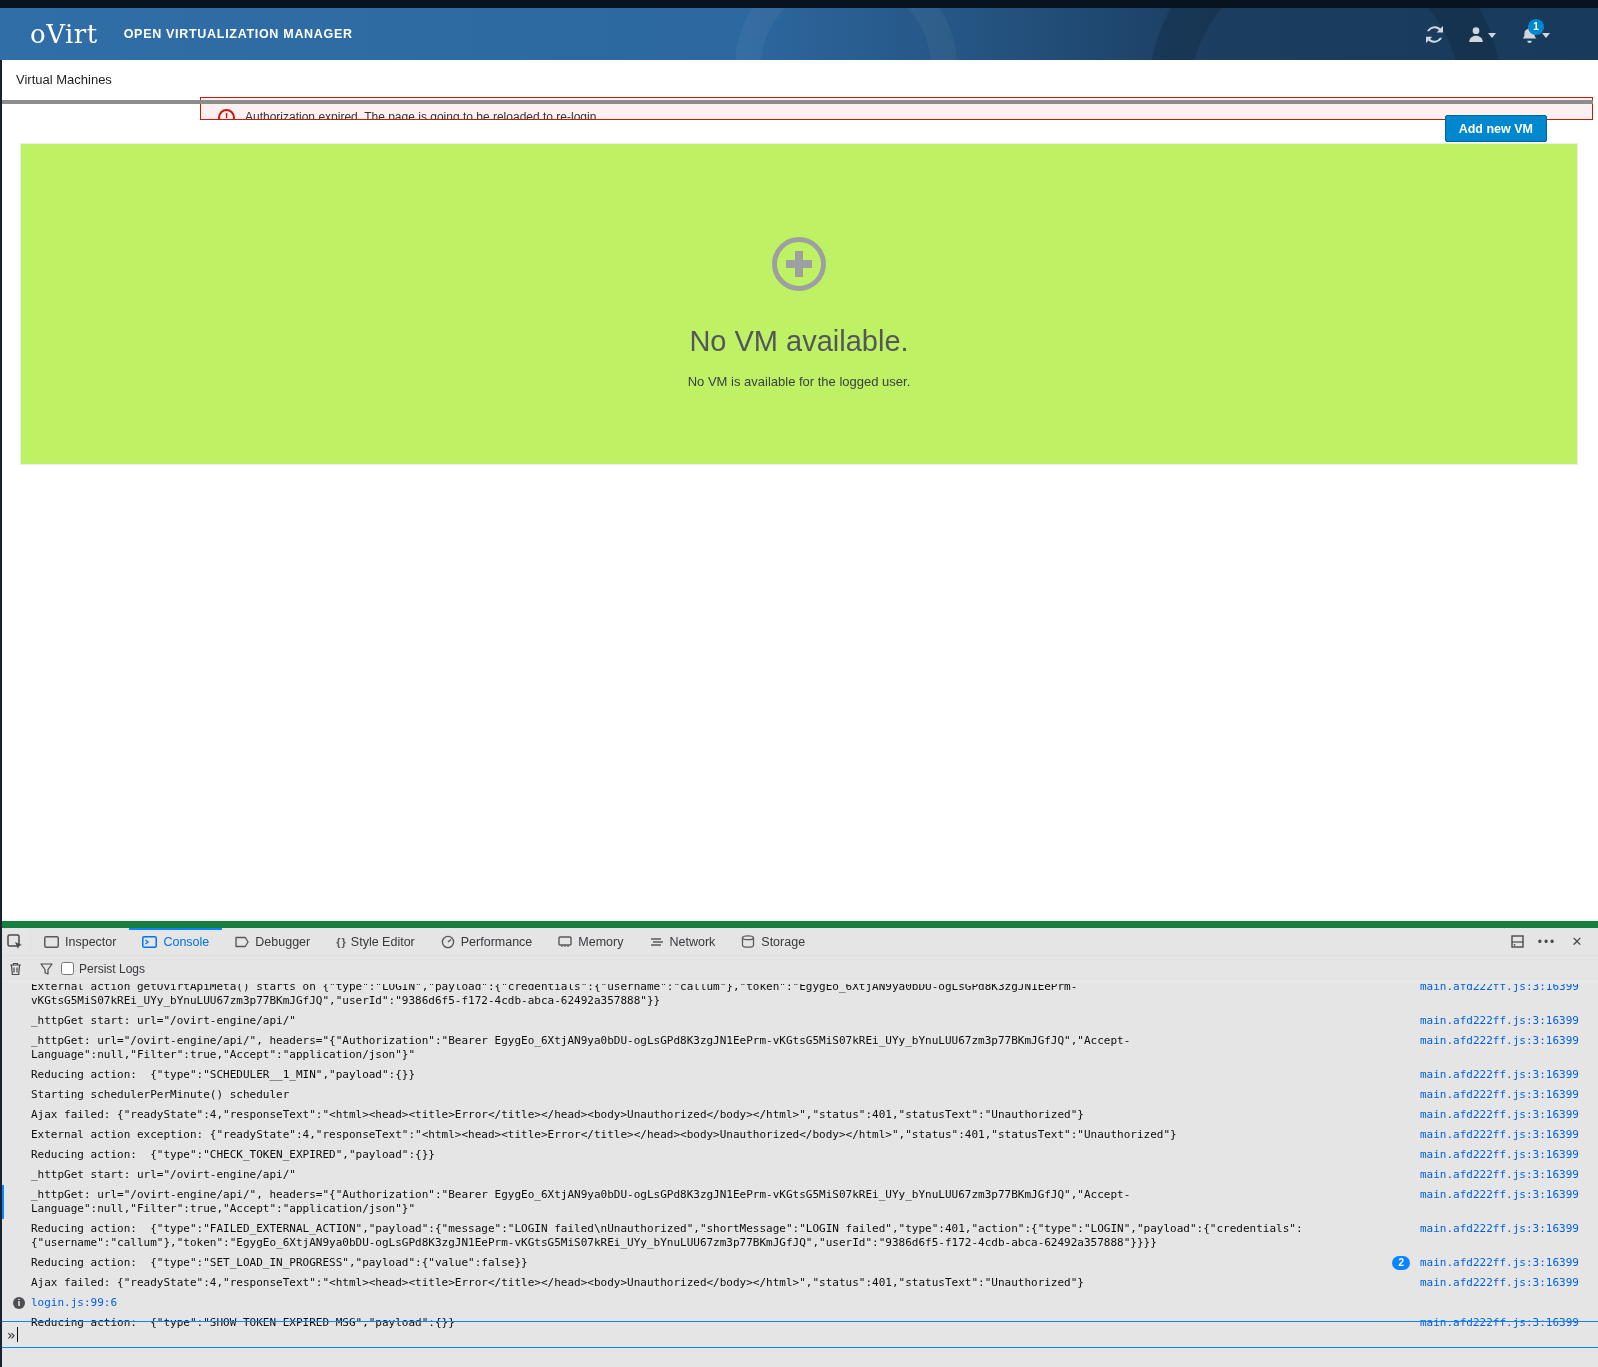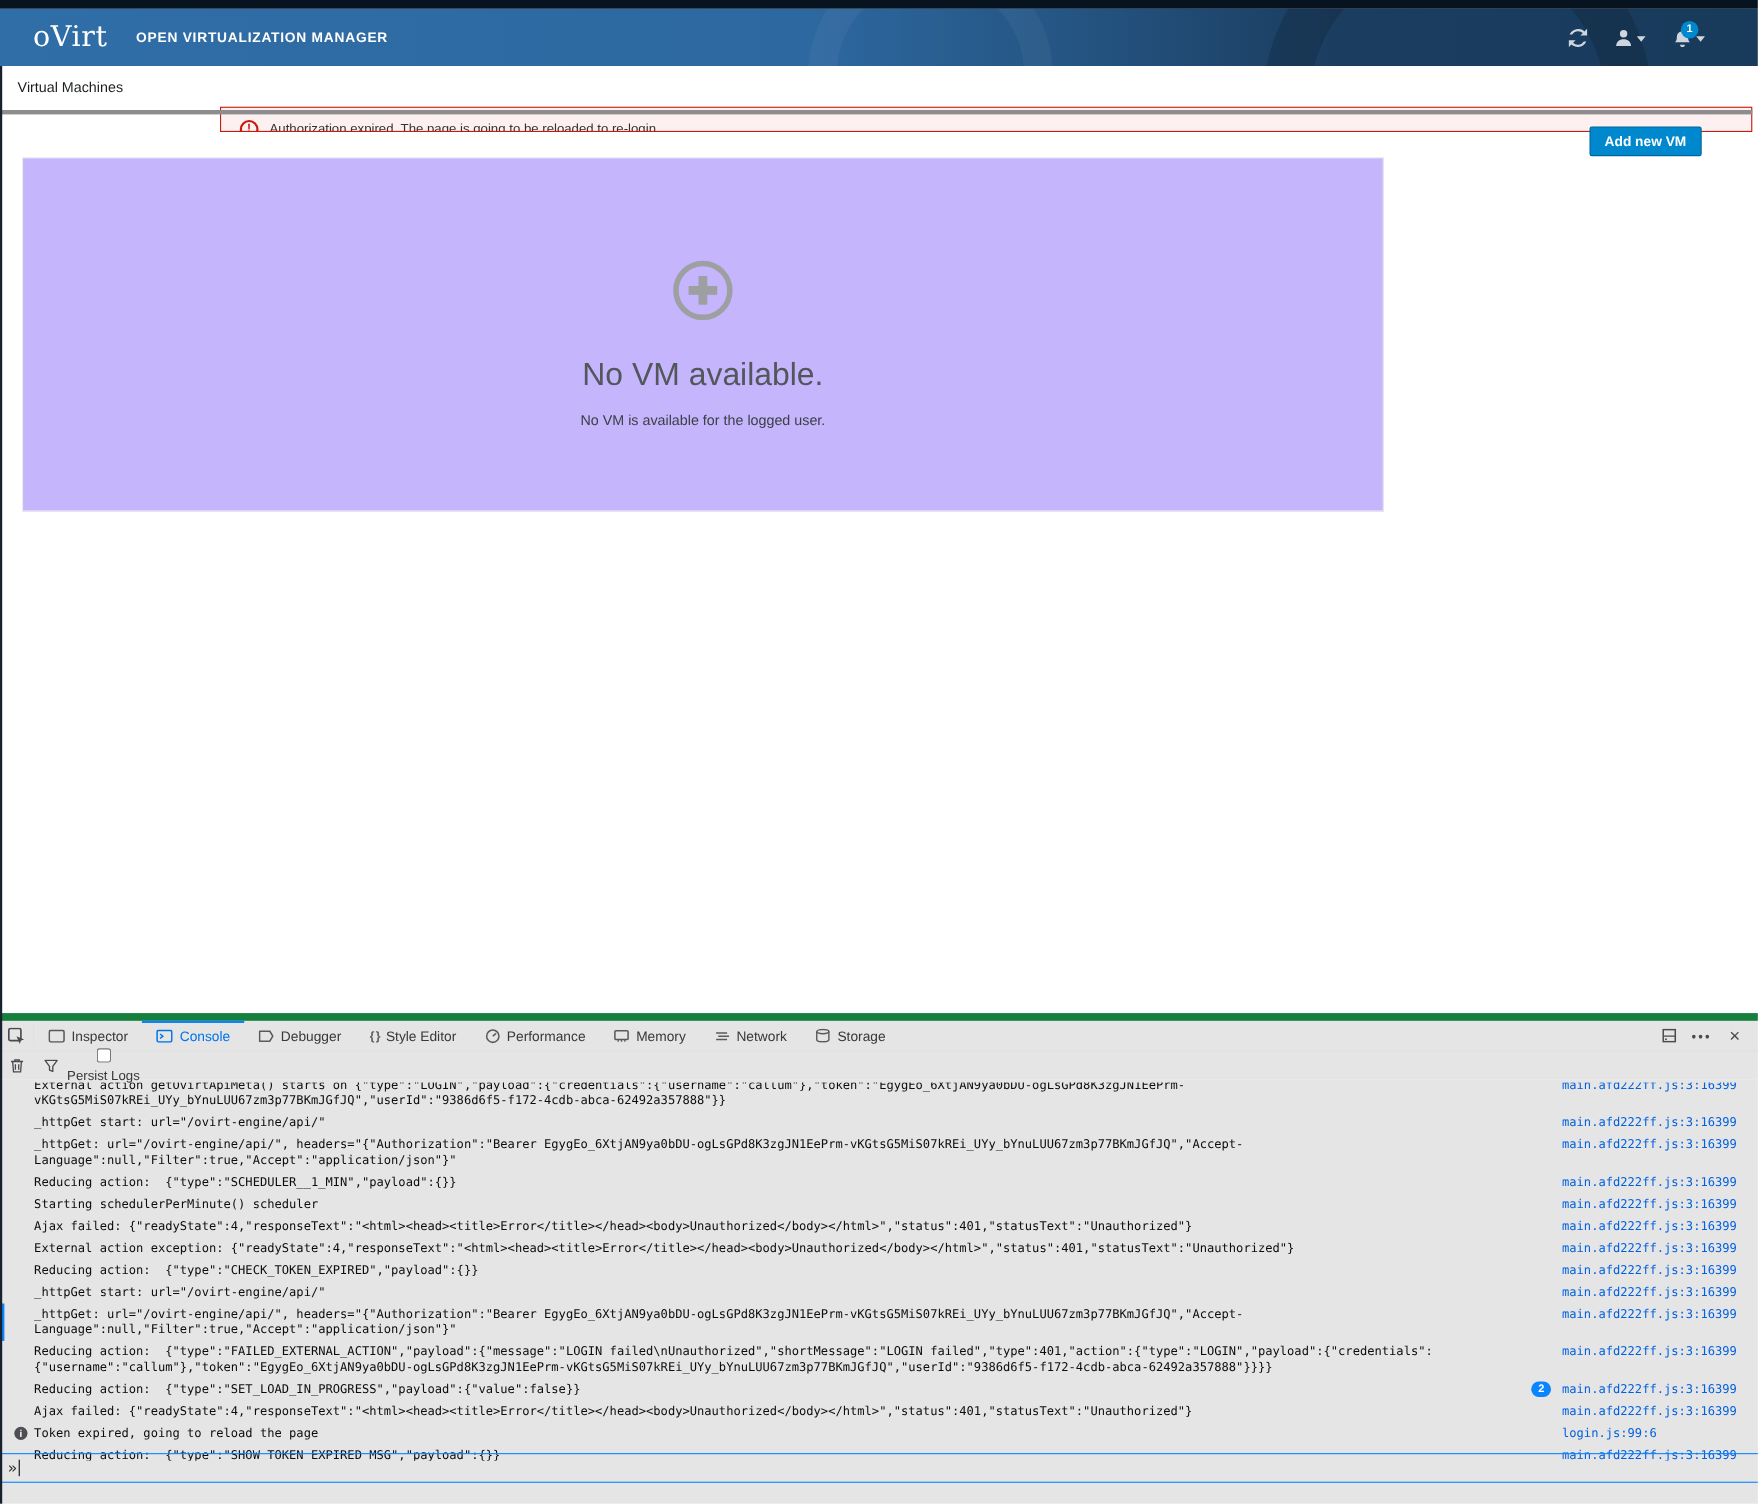--- a/index.html
+++ b/index.html
@@ -45,22 +45,22 @@
 
   .gray-bar { position:absolute; top:100px; left:0; width:1593px; height:4px; background:#8d8d8d; z-index:7; }
 
   
   .toolbar-row { position:absolute; top:120px; left:0; right:0; height:23px; background:#fff; z-index:6; }
   .add-vm-btn { position:absolute; top:115px; right:51px; height:27px; padding:0 13px; z-index:8;
     background:#0088ce; border:1px solid #00659c; border-radius:2px; color:#fff; font-size:12.5px; font-weight:700; cursor:pointer;
     font-family:"Liberation Sans",sans-serif;}
 
   
-  .main-panel { position:absolute; top:143px; left:20px; width:1238px; height:322px;
-    background:#c4b5fd; border:1px solid #ececec; text-align:center; }
+  .main-panel { position:absolute; top:143px; left:20px; width:1558px; height:322px;
+    background:#bef264; border:1px solid #ececec; text-align:center; }
   .plus-circle { position:relative; width:54px; height:54px; border:5px solid #9d9fa1; border-radius:50%;
     margin:93px auto 0; }
   .plus-circle::before { content:""; position:absolute; left:50%; top:50%; width:26px; height:8px;
     transform:translate(-50%,-50%); background:#9d9fa1; }
   .plus-circle::after { content:""; position:absolute; left:50%; top:50%; width:8px; height:26px;
     transform:translate(-50%,-50%); background:#9d9fa1; }
   .es-title { margin-top:34px; font-size:29px; font-weight:300; color:#53575b; }
   .es-desc { margin-top:16px; font-size:13px; color:#3b3f44; }
 
   
@@ -76,21 +76,21 @@
   .dt-tab.active::before { content:""; position:absolute; top:0; left:0; right:0; height:2px; background:#0a84ff; }
   .brace-icon::before { content:"{ }"; font-size:11px; font-weight:700; letter-spacing:-1px; }
   .dt-right { margin-left:auto; display:flex; align-items:center; padding-right:6px; }
   .meatball-icon::before { content:"\2022\2022\2022"; letter-spacing:2px; font-size:12px; color:#4a4a4f; }
   .close-icon::before { content:"\2715"; font-size:13px; color:#4a4a4f; }
 
   .dt-filter { height:26px; display:flex; align-items:center; border-bottom:1px solid #e9e9ea; }
   .filter-input { flex:1 1 auto; border:none; outline:none; font-size:12px; color:#38383d; padding:0 4px; background:transparent;
     font-family:"Liberation Sans",sans-serif;}
   .filter-input::placeholder { color:#767676; }
-  .persist { display:flex; align-items:center; gap:5px; margin-right:10px; font-size:12px; color:#38383d; white-space:nowrap;flex-direction:column; }
+  .persist { display:flex; align-items:center; gap:5px; margin-right:10px; font-size:12px; color:#38383d; white-space:nowrap; }
   .persist input { width:13px; height:13px; }
 
   .dt-logs { position:absolute; top:56px; left:0; right:0; height:344px; overflow:hidden;
     font-family:"DejaVu Sans Mono", monospace; font-size:11px; color:#0c0c0d; }
   .logs-inner { margin-top:-7px; }
   .entry { position:relative; display:flex; align-items:flex-start; padding:3px 6px 3px 31px; line-height:14px; }
   .entry .msg { flex:1 1 auto; white-space:pre-wrap; overflow-wrap:break-word; word-break:normal; padding-right:14px; }
   .entry .src { width:172px; flex:none; text-align:left; color:#0060df; text-decoration:none; cursor:pointer; }
   .entry.selected::before { content:""; position:absolute; left:0; top:0; bottom:0; width:4px; background:#0a84ff; }
   .repeat-badge { flex:none; background:#0a84ff; color:#fff; border-radius:8px; padding:0 6px; height:14px;
@@ -380,21 +380,20 @@
 
         <div class="entry">
 
           <span class="msg">Ajax failed: {"readyState":4,"responseText":"&lt;html&gt;&lt;head&gt;&lt;title&gt;Error&lt;/title&gt;&lt;/head&gt;&lt;body&gt;Unauthorized&lt;/body&gt;&lt;/html&gt;","status":401,"statusText":"Unauthorized"}</span>
 
           <a class="src">main.afd222ff.js:3:16399</a>
         </div>
 
         <div class="entry">
           <span class="info-icon">i</span>
-          <span class="msg">Token expired, going to reload the page</span>
 
           <a class="src">login.js:99:6</a>
         </div>
 
         <div class="entry">
 
           <span class="msg">Reducing action:  {"type":"SHOW_TOKEN_EXPIRED_MSG","payload":{}}</span>
 
           <a class="src">main.afd222ff.js:3:16399</a>
         </div>

